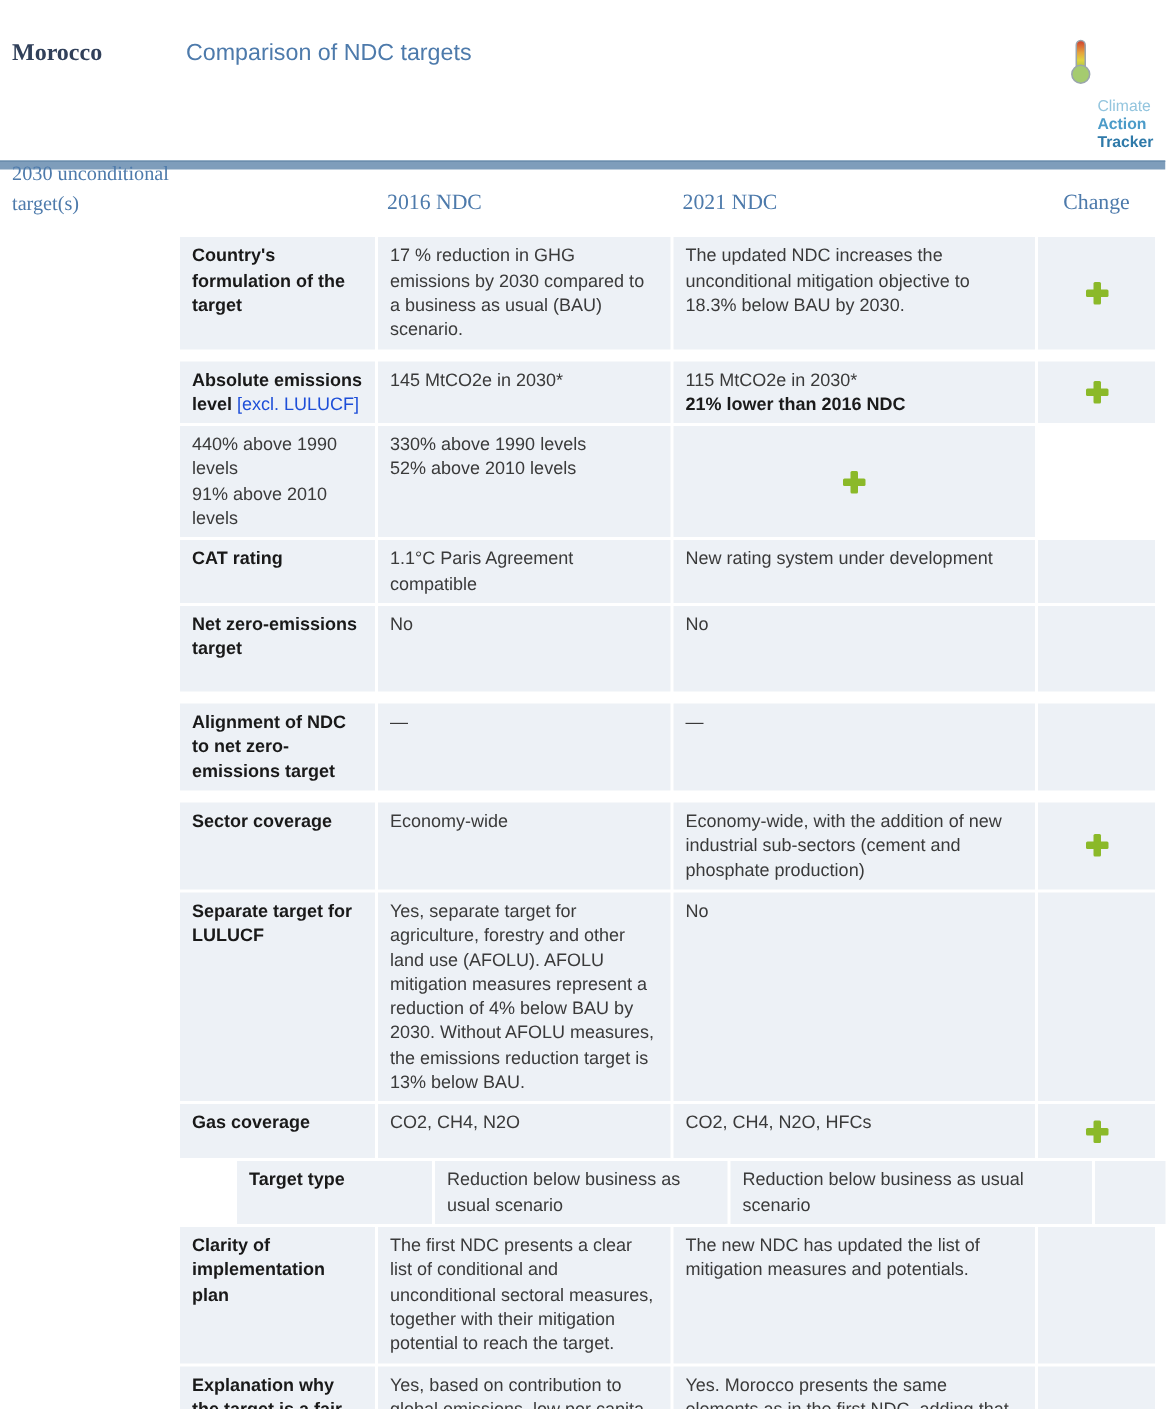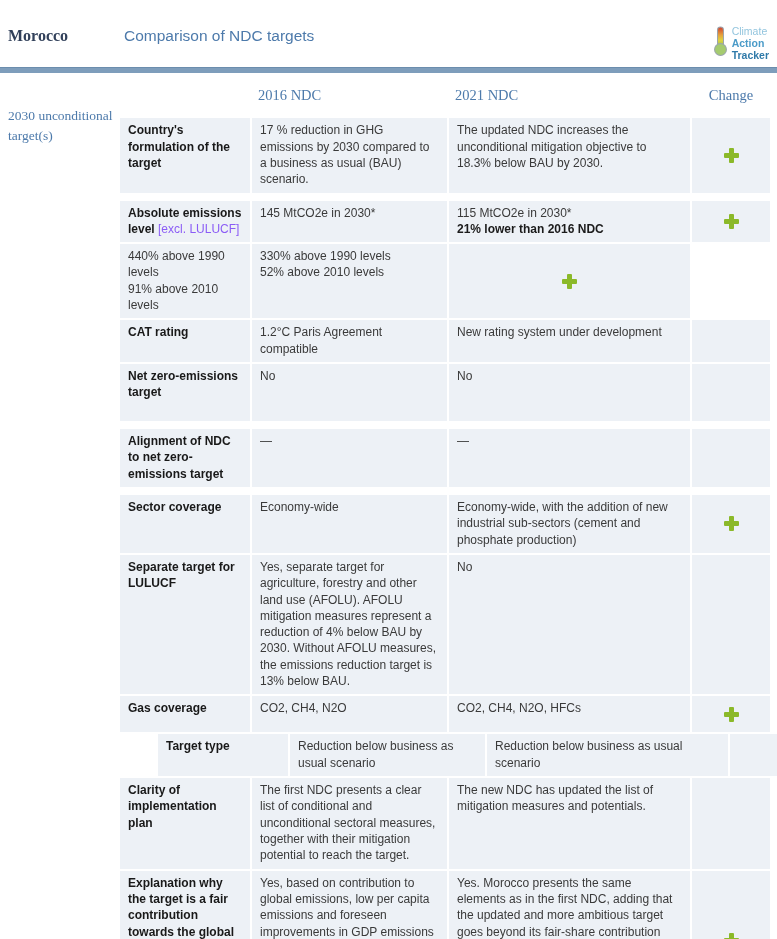--- a/index.html
+++ b/index.html
@@ -4,21 +4,21 @@
 <style>
   html,body{margin:0;padding:0;background:#ffffff;}
   body{width:777px;font-family:"Liberation Sans",sans-serif;}
   .page{position:relative;width:777px;min-height:939px;background:#fff;}
 
   
   .hdr{display:flex;align-items:flex-start;padding:24px 6px 0 8px;}
   .country{font-family:"Liberation Serif",serif;font-weight:bold;font-size:16px;color:#31405a;width:116px;padding-top:3px;}
   .title{font-size:15.5px;color:#4d7aab;padding-top:3px;}
   .logo{margin-left:auto;display:flex;align-items:flex-start;gap:3px;padding-right:2px;}
-  .logo-text{font-size:10.5px;line-height:1.12;padding-top:2px;}
+  .logo-text{font-size:10.5px;line-height:1.12;padding-top:2px;margin-top:40px;}
   .lt1{color:#93c5de;}
   .lt2{color:#4b9bc8;font-weight:bold;}
   .lt3{color:#2f7aa9;font-weight:bold;}
 
   .bar{height:5px;background:#7e9dbb;border-top:1px solid #6b8dad;margin-top:6px;}
 
   
   .colhead{display:grid;grid-template-columns:132px 197px 243px 78px;margin:14px 0 14px 120px;
            font-family:"Liberation Serif",serif;font-size:14.5px;color:#4d7aab;}
   .colhead .ch{padding-left:6px;}
@@ -26,21 +26,21 @@
 
   
   .side-label{position:absolute;left:8px;top:106px;width:112px;
               font-family:"Liberation Serif",serif;font-size:13.5px;line-height:1.45;color:#4d7aab;}
 
   
   .tbl{margin-left:120px;width:650px;}
   .row{display:grid;grid-template-columns:130px 195px 241px 78px;column-gap:2px;margin-bottom:2px;}
   .cell{background:#edf1f6;padding:4px 8px 5px 8px;font-size:12px;color:#3a3a3a;line-height:1.36;box-sizing:border-box;}
   .lbl{font-weight:bold;color:#191919;}
-  .lbl-suffix{font-weight:normal;color:#8b5cf6;}
+  .lbl-suffix{font-weight:normal;color:#1d4ed8;}
   .chg{display:flex;align-items:center;justify-content:center;padding:0;}
   .plus{position:relative;width:15px;height:15px;}
   .plus::before{content:"";position:absolute;left:5px;top:0;width:5px;height:15px;background:#8bb929;border-radius:1px;}
   .plus::after{content:"";position:absolute;left:0;top:5px;width:15px;height:5px;background:#8bb929;border-radius:1px;}
   .line{margin:0;}
   .b{font-weight:bold;color:#1b1b1b;}
 
   
   .row:nth-child(1){min-height:55px;margin-bottom:8px;}
   .row:nth-child(2){min-height:36px;}
@@ -134,21 +134,21 @@
           <div class="line">52% above 2010 levels</div>
         </div>
     <div class="cell chg">
       <div class="plus"></div>
     </div>
   </div>
 
   <div class="row">
     <div class="cell lbl"><span class="lbl-main">CAT rating</span><span class="lbl-suffix"></span></div>
     <div class="cell c2016">
-          <div class="line">1.2°C Paris Agreement compatible</div>
+          <div class="line">1.1°C Paris Agreement compatible</div>
         </div>
     <div class="cell c2021">
           <div class="line">New rating system under development</div>
         </div>
     <div class="cell chg">
       
     </div>
   </div>
 
   <div class="row">

